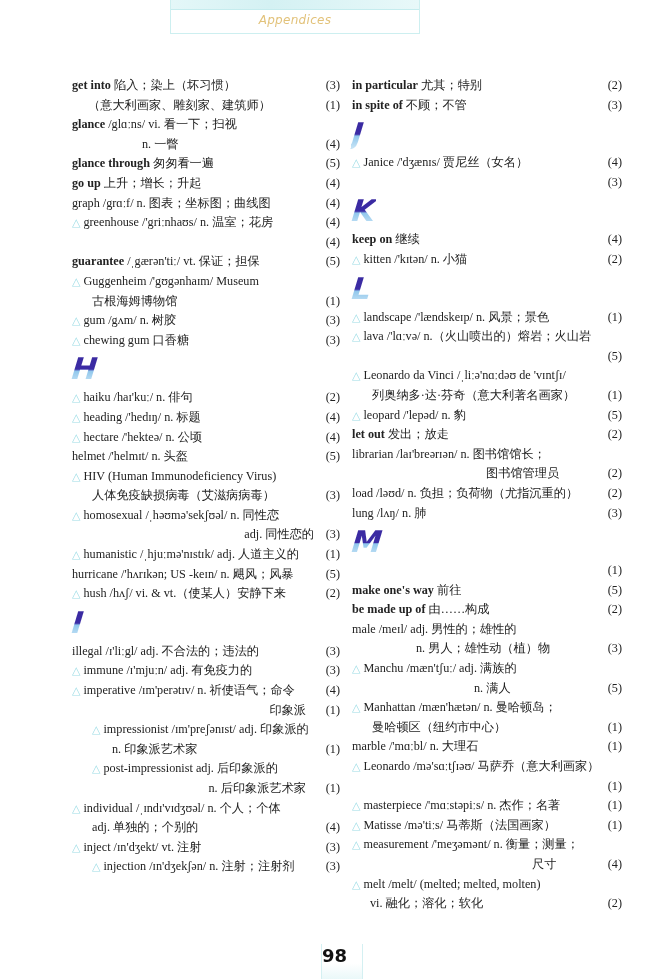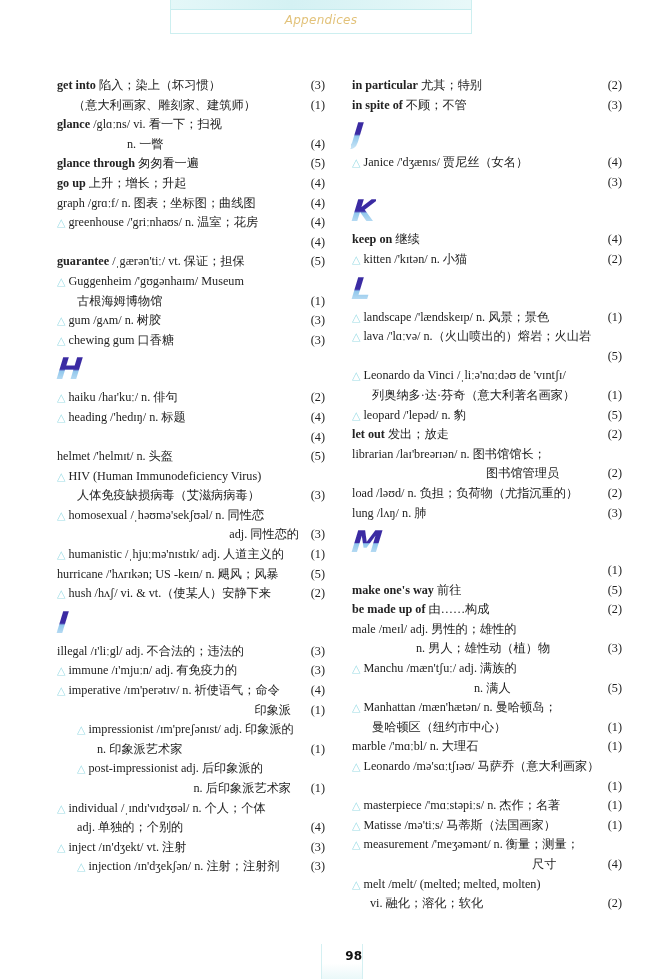--- a/index.html
+++ b/index.html
@@ -1,36 +1,36 @@
 <!DOCTYPE html>
 <html><head>
 <meta charset="utf-8">
 <style>
   html, body { margin: 0; padding: 0; }
   body {
     width: 650px; height: 979px; background: #ffffff; position: relative; overflow: hidden;
     font-family: "Liberation Serif", "DejaVu Serif", serif; color: #222;
   }
   .header-box {
-    position: absolute; left: 170px; top: 0; width: 302px; height: 34px;
+    position: absolute; left: 170px; top: 0; width: 250px; height: 34px;
     border: 1px solid #cdeff0; border-top: none; box-sizing: border-box;
     background: #fff;
   }
   .header-strip {
     position: absolute; left: 0; top: 0; width: 100%; height: 9px;
     background: linear-gradient(90deg, #e4f7f8, #d4f1f3 40%, #e8f8f9);
     border-bottom: 1px solid #c5ecee;
   }
   .header-title {
     position: absolute; left: 0; right: 0; top: 13px; text-align: center;
     font-family: "DejaVu Sans", sans-serif; font-style: italic; font-size: 12px;
     color: #e2c27a; letter-spacing: 0.3px;
   }
   .col { position: absolute; top: 76px; }
-  .col-left { left: 57px; width: 268px; }
+  .col-left { left: 72px; width: 268px; }
   .col-right { left: 352px; width: 270px; }
   .row {
     position: relative; height: 19.6px; line-height: 19.6px; font-size: 12.2px;
     white-space: nowrap;
   }
   .row .txt { position: absolute; left: 0; }
   .row.cont .txt { left: 16px; }
   .row .num { position: absolute; right: 0; }
   .b { font-weight: bold; }
   .i { }
@@ -43,22 +43,22 @@
     position: absolute; left: 0; top: 4px; font-family: "DejaVu Sans", sans-serif;
     font-weight: bold; font-style: italic; font-size: 30px; line-height: 30px;
     background: linear-gradient(180deg, #3a2aa0 0%, #3b2ba5 52%, #8fc6ec 56%, #cbe6f6 100%);
     -webkit-background-clip: text; background-clip: text; color: transparent;
     transform: skewX(-6deg);
   }
   .page-num {
     position: absolute; left: 321px; top: 944px; width: 40px; height: 35px;
     border-left: 1px solid #d4f0f2; border-right: 1px solid #d4f0f2;
     background: linear-gradient(180deg, #ffffff 0%, #ffffff 55%, #eaf8f9 100%);
-    text-align: right; font-family: "DejaVu Sans", sans-serif; font-weight: bold;
-    font-size: 12px; line-height: 24px; color: #111;
+    text-align: left; font-family: "DejaVu Sans", sans-serif; font-weight: bold;
+    font-size: 18px; line-height: 24px; color: #111;
   }
 </style>
 </head>
 <body>
 
 <div class="header-box">
   <div class="header-strip"></div>
   <div class="header-title">Appendices</div>
 </div>
 
@@ -123,20 +123,21 @@
 
   <div class="row">
       <span class="txt"><span class="tri">△</span><span>haiku /haɪ'kuː/ </span><span class="i">n.</span><span> 俳句</span></span>
       <span class="num">(2)</span>
     </div>
   <div class="row">
       <span class="txt"><span class="tri">△</span><span>heading /'hedɪŋ/ </span><span class="i">n.</span><span> 标题</span></span>
       <span class="num">(4)</span>
     </div>
   <div class="row">
+      <span class="txt"><span class="tri">△</span><span>hectare /'hekteə/ </span><span class="i">n.</span><span> 公顷</span></span>
       <span class="num">(4)</span>
     </div>
   <div class="row">
       <span class="txt"><span>helmet /'helmɪt/ </span><span class="i">n.</span><span> 头盔</span></span>
       <span class="num">(5)</span>
     </div>
   <div class="row">
       <span class="txt"><span class="tri">△</span><span>HIV (Human Immunodeficiency Virus)</span></span>
     </div>
   <div class="row">

